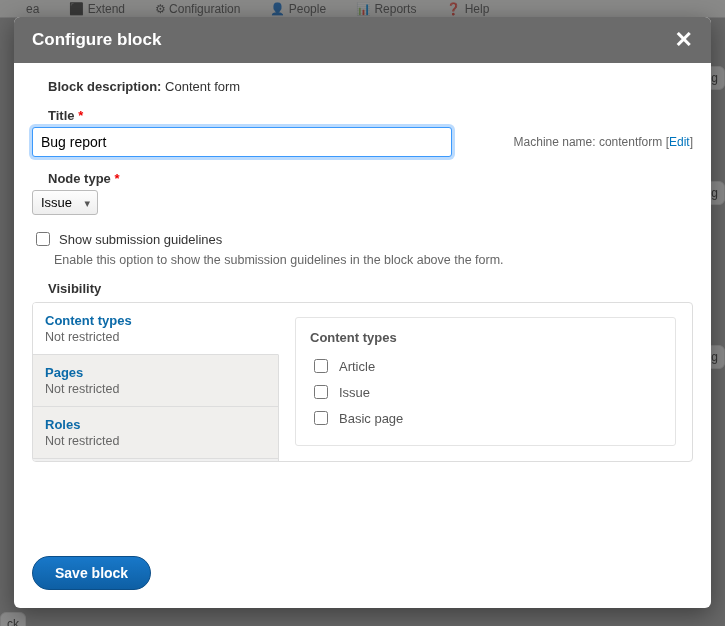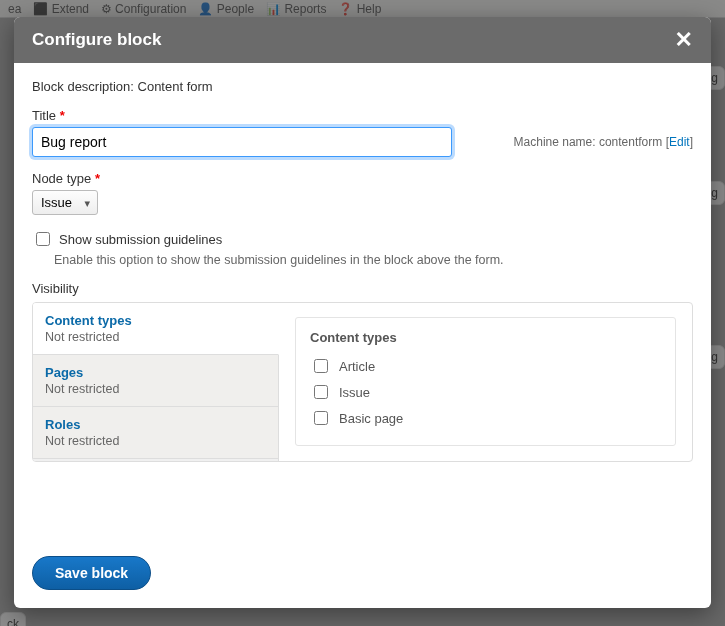--- a/index.html
+++ b/index.html
@@ -2,21 +2,21 @@
 <html><head>
 <meta charset="utf-8">
 <style>
   * { box-sizing: border-box; }
   html, body { margin: 0; padding: 0; font-family: "Lucida Grande", "Helvetica Neue", Helvetica, Arial, sans-serif; font-size: 13px; color: #333; }
   body { background: #a8a8a8; width: 725px; height: 626px; position: relative; overflow: hidden; }
 
   .bg-strip { position: absolute; right: 0; background: #f8f8f8; border: 1px solid #ddd; border-radius: 6px; color: #333; font-size: 12px; padding: 4px 6px; }
 
   .bg-tabs { position: absolute; top: 0; left: 0; right: 0; height: 18px; background: #f4f4f2; border-bottom: 1px solid #ccc; display: flex; gap: 12px; padding-left: 8px; font-size: 12px; color: #555; overflow: hidden; }
-  .bg-tabs span { display: inline-flex; align-items: center; gap: 4px; }
+  .bg-tabs span { display: inline-flex; align-items: center; gap: 4px; margin-left: 18px; }
 
   .overlay { position: absolute; inset: 0; background: rgba(50,50,50,0.55); }
 
   .modal {
     position: absolute;
     left: 14px; right: 14px; top: 17px; bottom: 18px;
     background: #fff;
     border-radius: 6px;
     box-shadow: 0 6px 24px rgba(0,0,0,0.4);
     display: flex; flex-direction: column;
@@ -32,21 +32,21 @@
   }
   .modal-header .close { cursor: pointer; font-size: 22px; line-height: 1; }
 
   .modal-body {
     padding: 16px 18px 12px 18px;
     overflow: auto;
     flex: 1;
   }
 
   .row { margin-bottom: 14px; }
-  .label { font-weight: normal; display: inline; }
+  .label { font-weight: bold; display: inline; margin-left: 16px; }
   .required { color: #e00; font-weight: bold; }
 
   .title-field-wrap { display: flex; align-items: center; gap: 10px; justify-content: space-between; }
   input.text {
     font-size: 14px;
     padding: 6px 8px;
     border: 1px solid #bbb;
     border-radius: 3px;
     width: 420px;
   }

